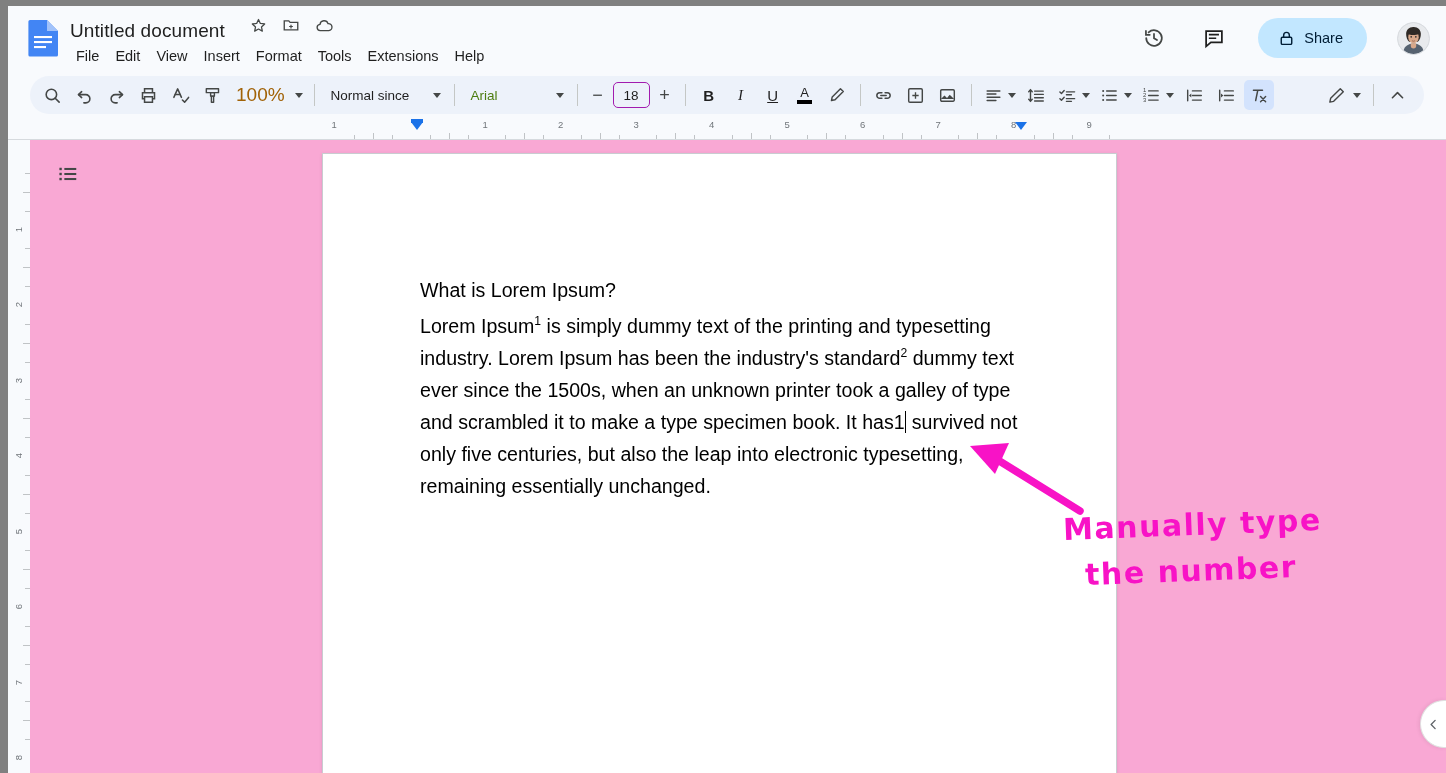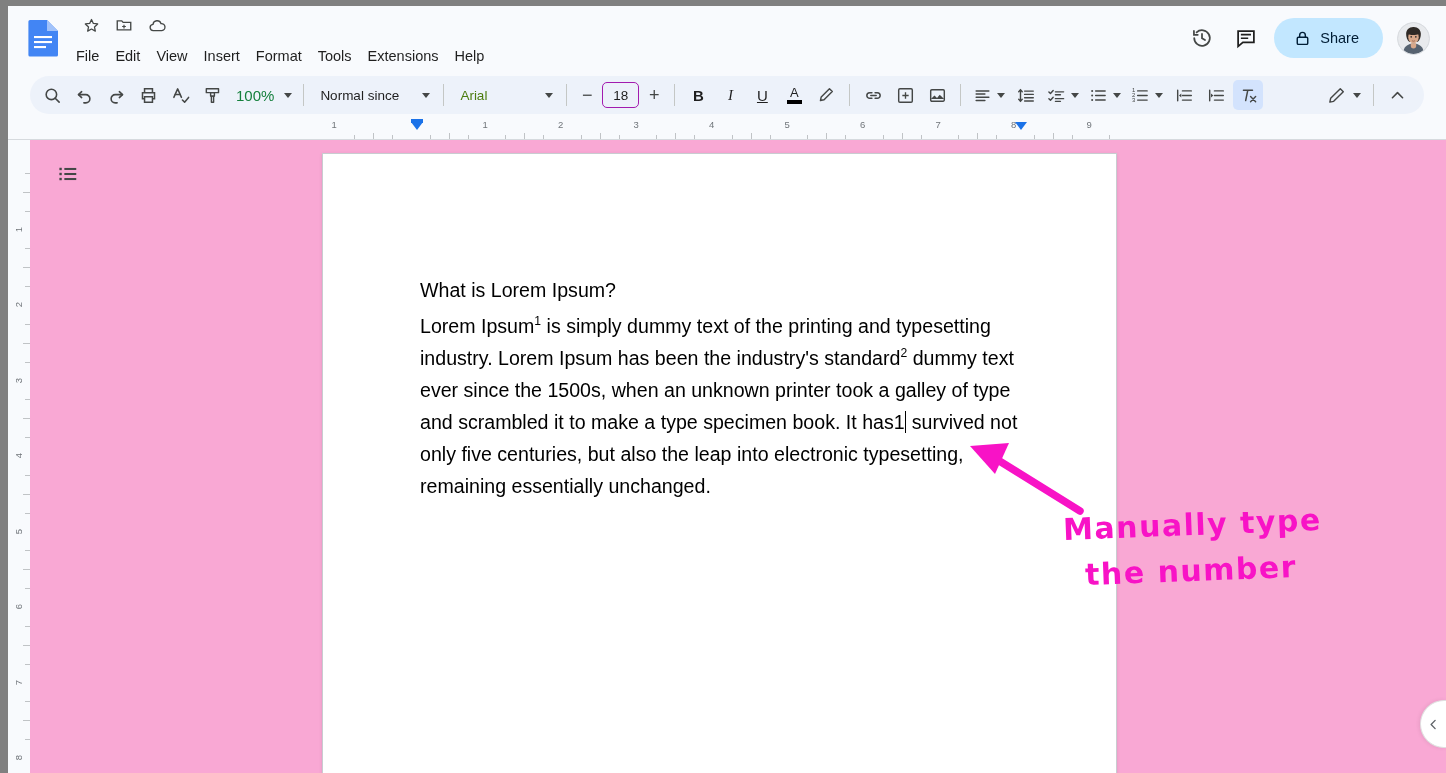--- a/index.html
+++ b/index.html
@@ -50,21 +50,21 @@
     display: flex; gap: 0px;
   }
   .menu-item {
     font-size: 14.5px; color: #1f1f1f;
     padding: 2px 8px; border-radius: 4px; cursor: default;
     line-height: 20px;
   }
 
   .header-right {
     position: absolute; right: 16px; top: 12px;
-    display: flex; align-items: center; gap: 4px;
+    display: flex; align-items: center; gap: 20px;
   }
   .hdr-icon-btn {
     width: 40px; height: 40px; border-radius: 50%;
     display: flex; align-items: center; justify-content: center;
     background: transparent; border: none; cursor: pointer;
   }
   .share-btn {
     height: 40px; border: none; border-radius: 100px;
     background: #c2e7ff; color: #001d35;
     font-family: "Liberation Sans", sans-serif;
@@ -91,21 +91,21 @@
     display: flex; align-items: center; justify-content: center;
     border: none; background: transparent; cursor: pointer;
     padding: 0 4px; margin: 0 1px;
   }
   .tb-btn.active { background: #d3e3fd; }
   .tb-sep {
     width: 1px; height: 22px; background: #c4c7c5; margin: 0 7px;
   }
   .zoom-box {
     display: flex; align-items: center; gap: 2px;
-    font-size: 15px; color: #15803d; padding: 0 4px 0 8px;
+    font-size: 19px; color: #a16207; padding: 0 4px 0 8px;
     height: 30px; border-radius: 5px; cursor: pointer;
   }
   .style-box {
     display: flex; align-items: center; justify-content: space-between;
     font-size: 13.5px; color: #1f1f1f; height: 30px;
     width: 125px; padding: 0 6px 0 9px; border-radius: 5px; cursor: pointer;
   }
   .font-box {
     display: flex; align-items: center; justify-content: space-between;
     font-size: 13.5px; color: #4d7c0f; height: 30px;
@@ -240,20 +240,21 @@
       <svg width="34" height="38" viewBox="0 0 34 38">
         <path d="M4 1 h17 l11 11 v24 a1.6 1.6 0 0 1 -1.6 1.6 H4 A1.6 1.6 0 0 1 2.4 36 V2.6 A1.6 1.6 0 0 1 4 1z" fill="#4285f4"></path>
         <path d="M21 1 l11 11 h-11z" fill="#a1c2fa"></path>
         <rect x="8" y="17" width="18" height="2.1" fill="#fff"></rect>
         <rect x="8" y="22" width="18" height="2.1" fill="#fff"></rect>
         <rect x="8" y="27" width="12" height="2.1" fill="#fff"></rect>
       </svg>
     </div>
 
     <div class="title-wrap">
+      <span class="doc-title">Untitled document</span>
       <span class="title-icons">
         <span class="ticon">
           <svg width="17" height="17" viewBox="0 0 24 24" fill="none" stroke="#444746" stroke-width="1.8" stroke-linejoin="round">
             <path d="M12 3.5 l2.6 5.6 6.1 0.7 -4.5 4.2 1.2 6.0 -5.4 -3.0 -5.4 3.0 1.2 -6.0 -4.5 -4.2 6.1 -0.7z"></path>
           </svg>
         </span>
         <span class="ticon">
           <svg width="18" height="18" viewBox="0 0 24 24" fill="none" stroke="#444746" stroke-width="1.8">
             <path d="M3 6.5 h6 l1.8 2 H21 v10 H3z"></path>
             <path d="M12 11.5 v5 M9.5 14 h5" stroke-width="1.6"></path>

